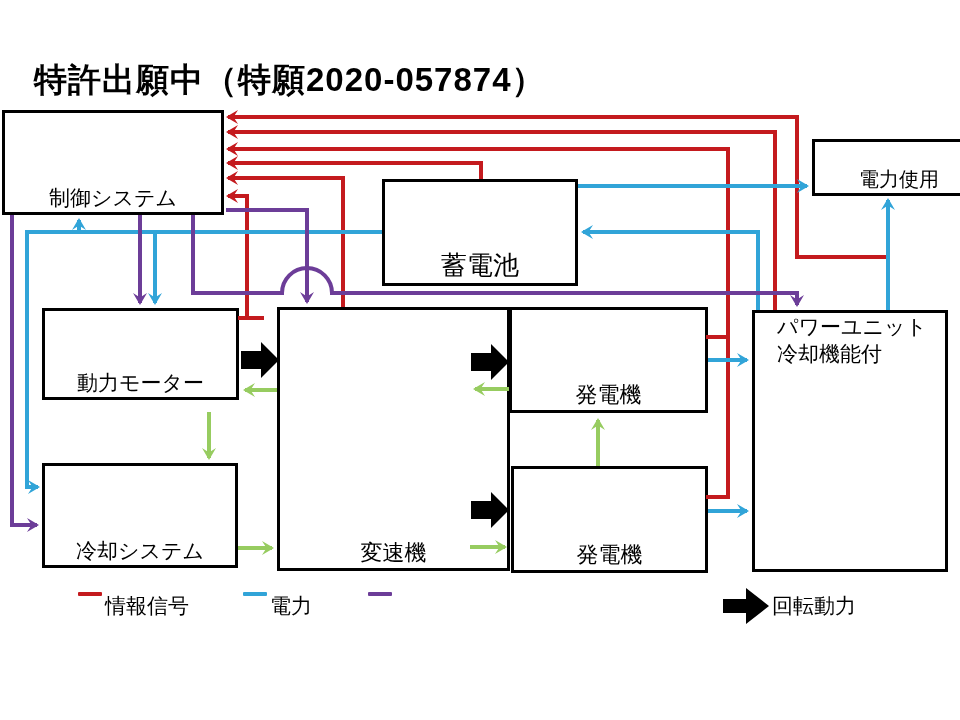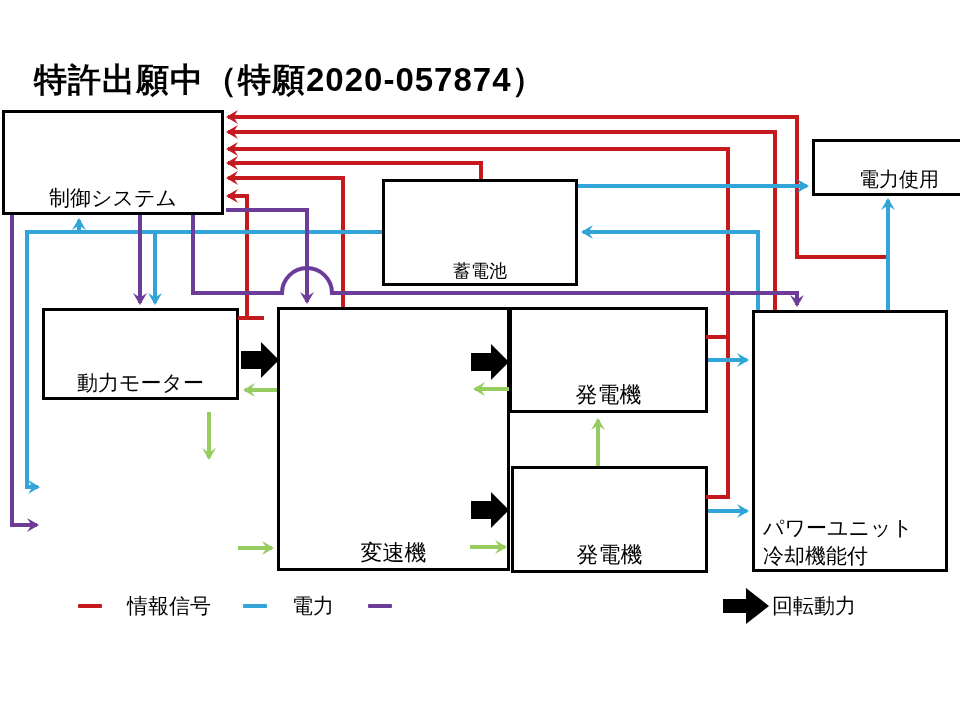--- a/index.html
+++ b/index.html
@@ -5,43 +5,43 @@
   html,body{margin:0;padding:0;background:#fff;}
   body{width:960px;height:720px;position:relative;overflow:hidden;
        font-family:"Liberation Sans","DejaVu Sans",sans-serif;color:#000;}
   .stage{position:absolute;inset:0;width:960px;height:720px;}
   .title{position:absolute;left:34px;top:58px;font-size:33px;font-weight:bold;
          letter-spacing:1px;white-space:nowrap;}
   .box{position:absolute;box-sizing:border-box;border:3px solid #000;background:#fff;
        display:flex;align-items:flex-end;justify-content:center;font-size:21px;z-index:1;}
   .box .lbl{white-space:nowrap;}
   .b-control{left:2px;top:110px;width:222px;height:105px;}
-  .b-battery{left:382px;top:179px;width:196px;height:107px;font-size:18px;}
+  .b-battery{left:382px;top:179px;width:196px;height:107px;font-size:26px;}
   .b-poweruse{left:812px;top:139px;width:174px;height:57px;font-size:20px;}
   .b-motor{left:42px;top:308px;width:197px;height:92px;}
   .b-trans{left:277px;top:307px;width:233px;height:264px;font-size:22px;}
   .b-gentop{left:509px;top:307px;width:199px;height:106px;font-size:22px;}
   .b-genbot{left:511px;top:466px;width:197px;height:107px;font-size:22px;}
   .b-powerunit{left:752px;top:310px;width:196px;height:262px;
-               flex-direction:column;align-items:flex-start;justify-content:flex-end;
-               padding-left:8px;line-height:1.3;}
+               flex-direction:column;align-items:flex-start;justify-content:flex-start;
+               padding-left:22px;line-height:1.3;}
   .b-cooling{left:42px;top:463px;width:196px;height:105px;}
   svg.wires{position:absolute;inset:0;z-index:5;pointer-events:none;}
   .ln{fill:none;stroke-width:4;}
   .ln-red{stroke:var(--red,#C41A1E);}
   .ln-cyan{stroke:var(--cyan,#31A4D8);}
   .ln-purple{stroke:var(--purple,#6C3D98);}
   .ln-green{stroke:var(--green,#97CC60);}
   .mk-red{fill:var(--red,#C41A1E);}
   .mk-cyan{fill:var(--cyan,#31A4D8);}
   .mk-purple{fill:var(--purple,#6C3D98);}
   .mk-green{fill:var(--green,#97CC60);}
   .blk{fill:var(--black,#000);stroke:none;}
-  .legend-item{position:absolute;top:592px;height:28px;display:flex;align-items:center;
-               gap:25px;font-size:21px;z-index:2;white-space:nowrap;}
+  .legend-item{position:absolute;top:592px;height:28px;display:flex;align-items:flex-start;
+               gap:3px;font-size:21px;z-index:2;white-space:nowrap;}
   .dash{display:inline-block;width:24px;height:4px;border-radius:1px;}
   .dash-red{background:var(--red,#C41A1E);}
   .dash-cyan{background:var(--cyan,#31A4D8);}
   .dash-purple{background:var(--purple,#6C3D98);}
   .dash-green{background:var(--green,#97CC60);}
   .lg1{left:78px}.lg2{left:243px}.lg3{left:368px}.lg4{left:575px}.lg5{left:772px}
 </style>
 </head>
 <body>
 
@@ -66,20 +66,23 @@
   </div>
   <div class="box b-gentop">
     <span class="lbl">発電機</span>
   </div>
   <div class="box b-genbot">
     <span class="lbl">発電機</span>
   </div>
   <div class="box b-powerunit">
     <span class="lbl">パワーユニット</span>
     <span class="lbl">冷却機能付</span>
+  </div>
+  <div class="box b-cooling">
+    <span class="lbl">冷却システム</span>
   </div>
 
   <svg class="wires" width="960" height="720" viewBox="0 0 960 720">
     <defs>
       <marker id="ar-red" viewBox="-11 -8 15 16" refX="0" refY="0" markerWidth="15" markerHeight="16" orient="auto" markerUnits="userSpaceOnUse">
         <path class="mk-red" d="M-10,-7 L2,0 L-10,7 L-5.5,0 Z"></path>
       </marker>
       <marker id="ar-cyan" viewBox="-11 -8 15 16" refX="0" refY="0" markerWidth="15" markerHeight="16" orient="auto" markerUnits="userSpaceOnUse">
         <path class="mk-cyan" d="M-10,-7 L2,0 L-10,7 L-5.5,0 Z"></path>
       </marker>

